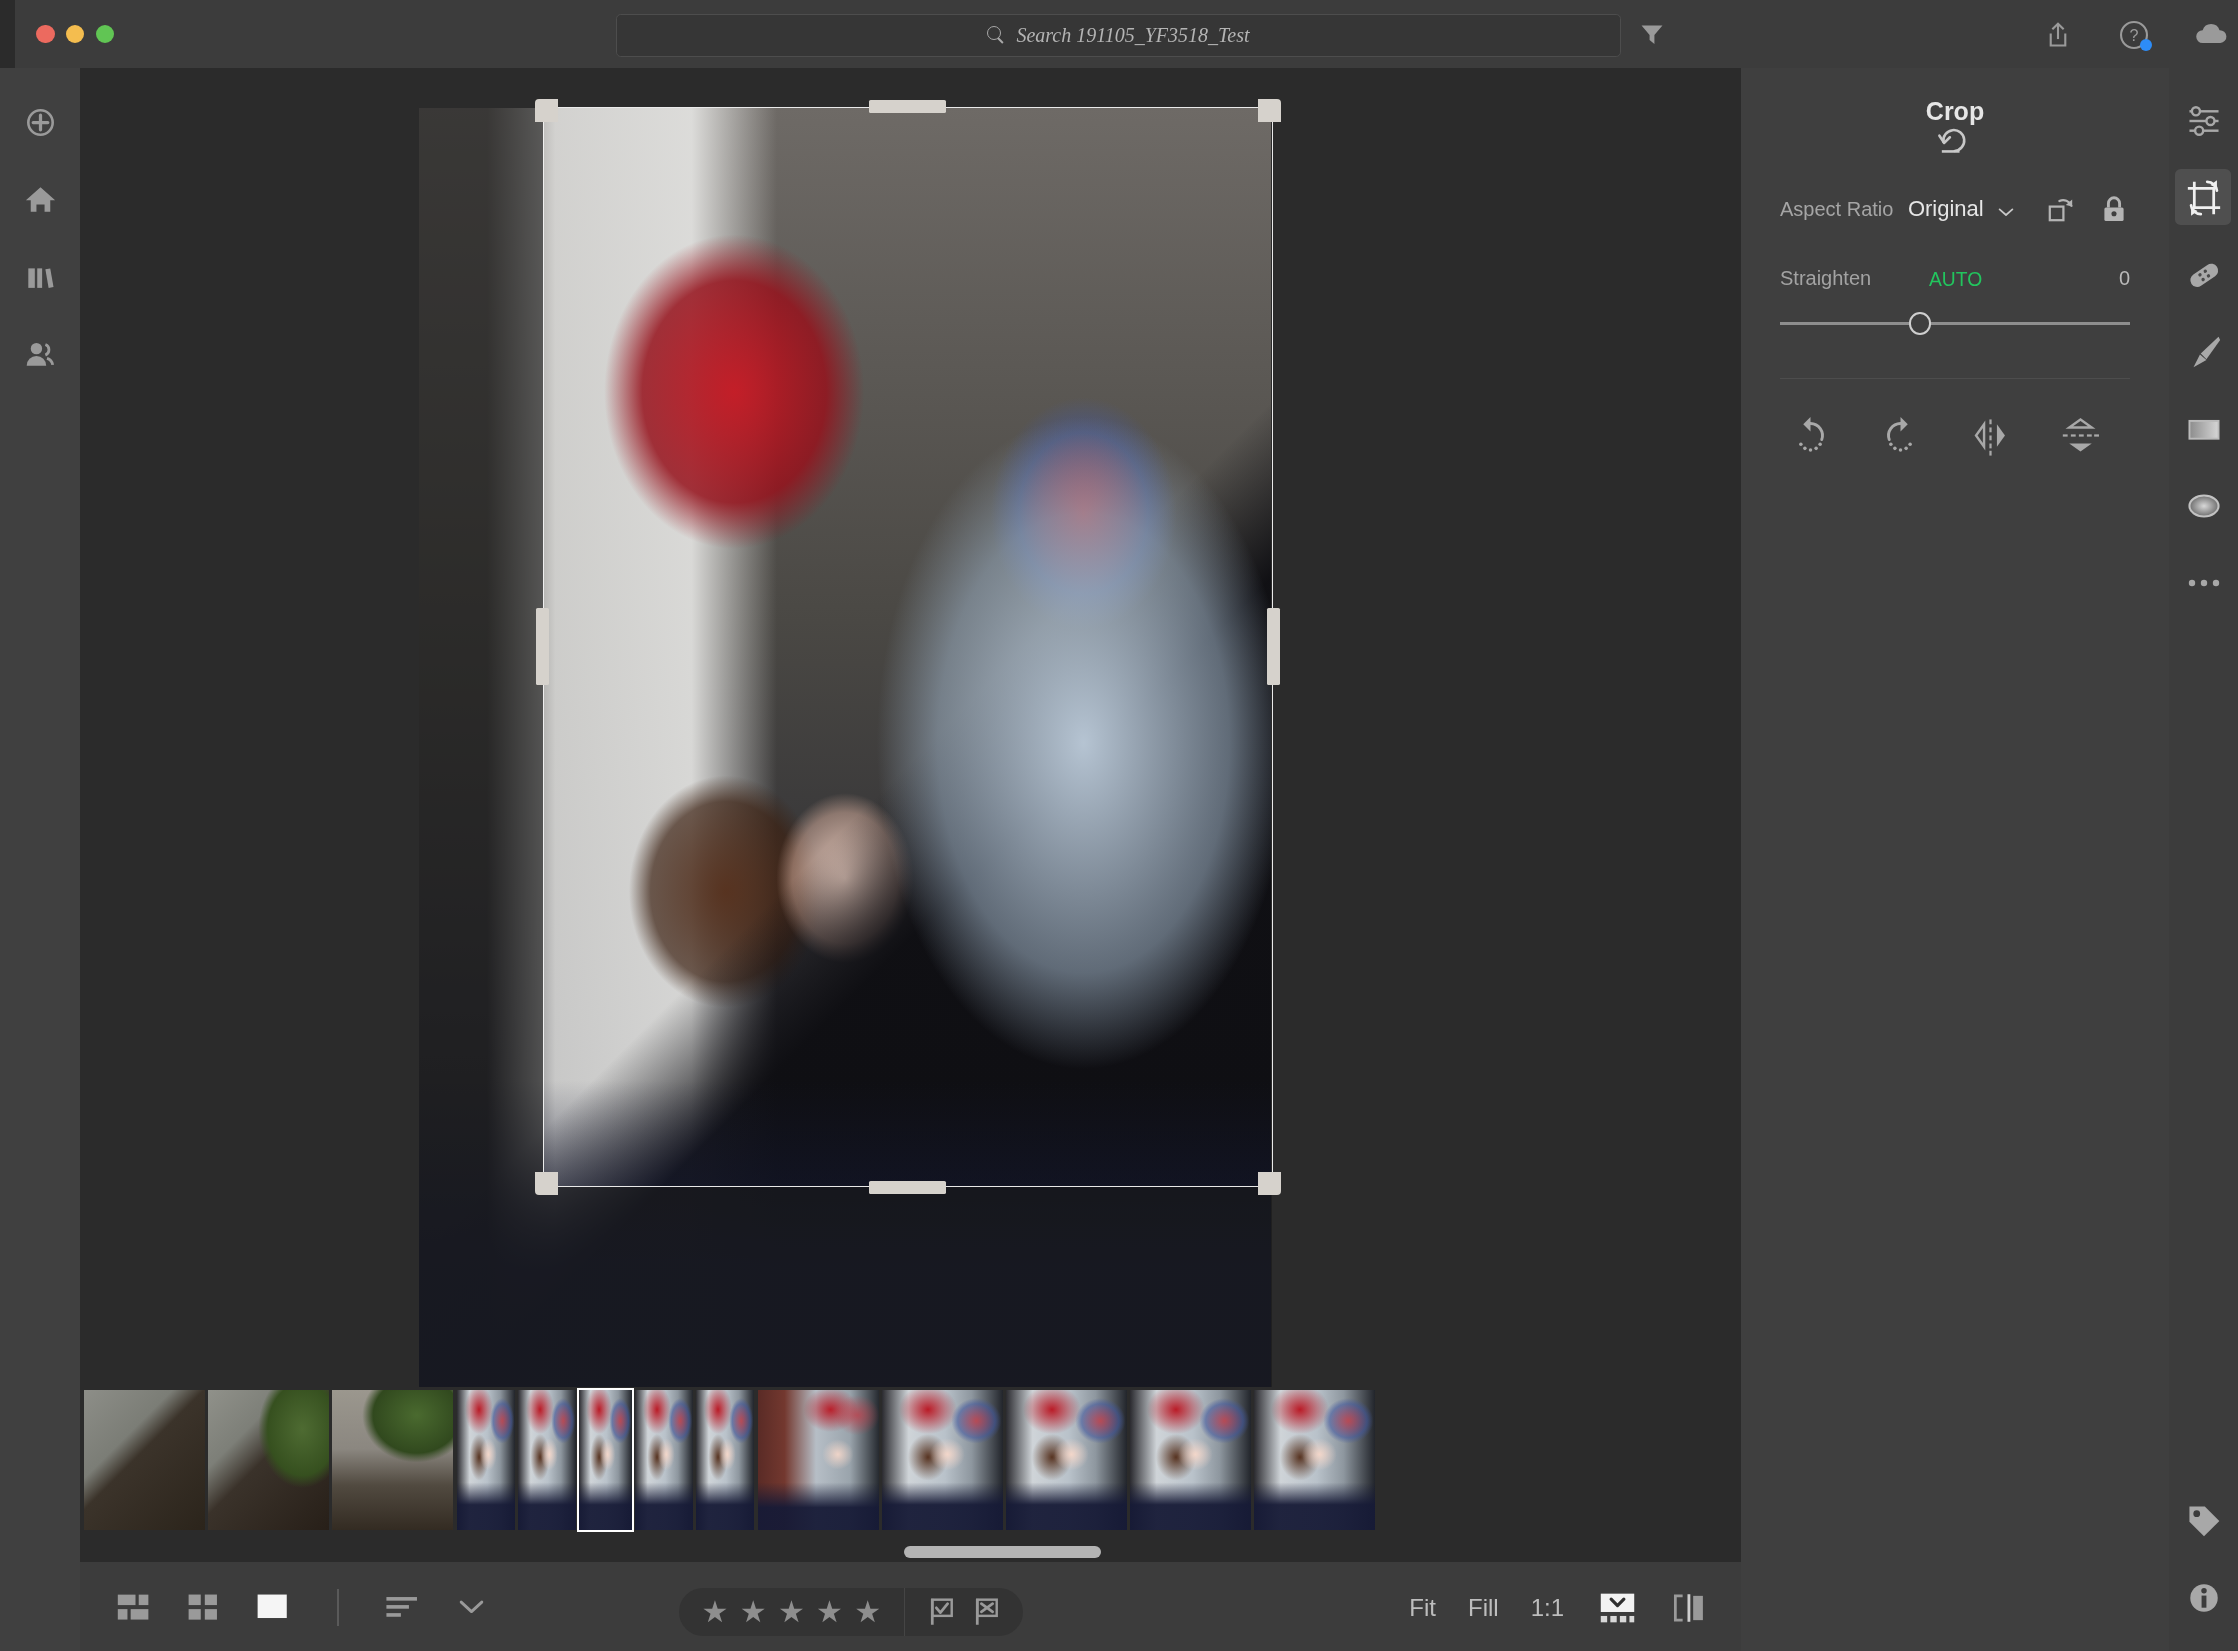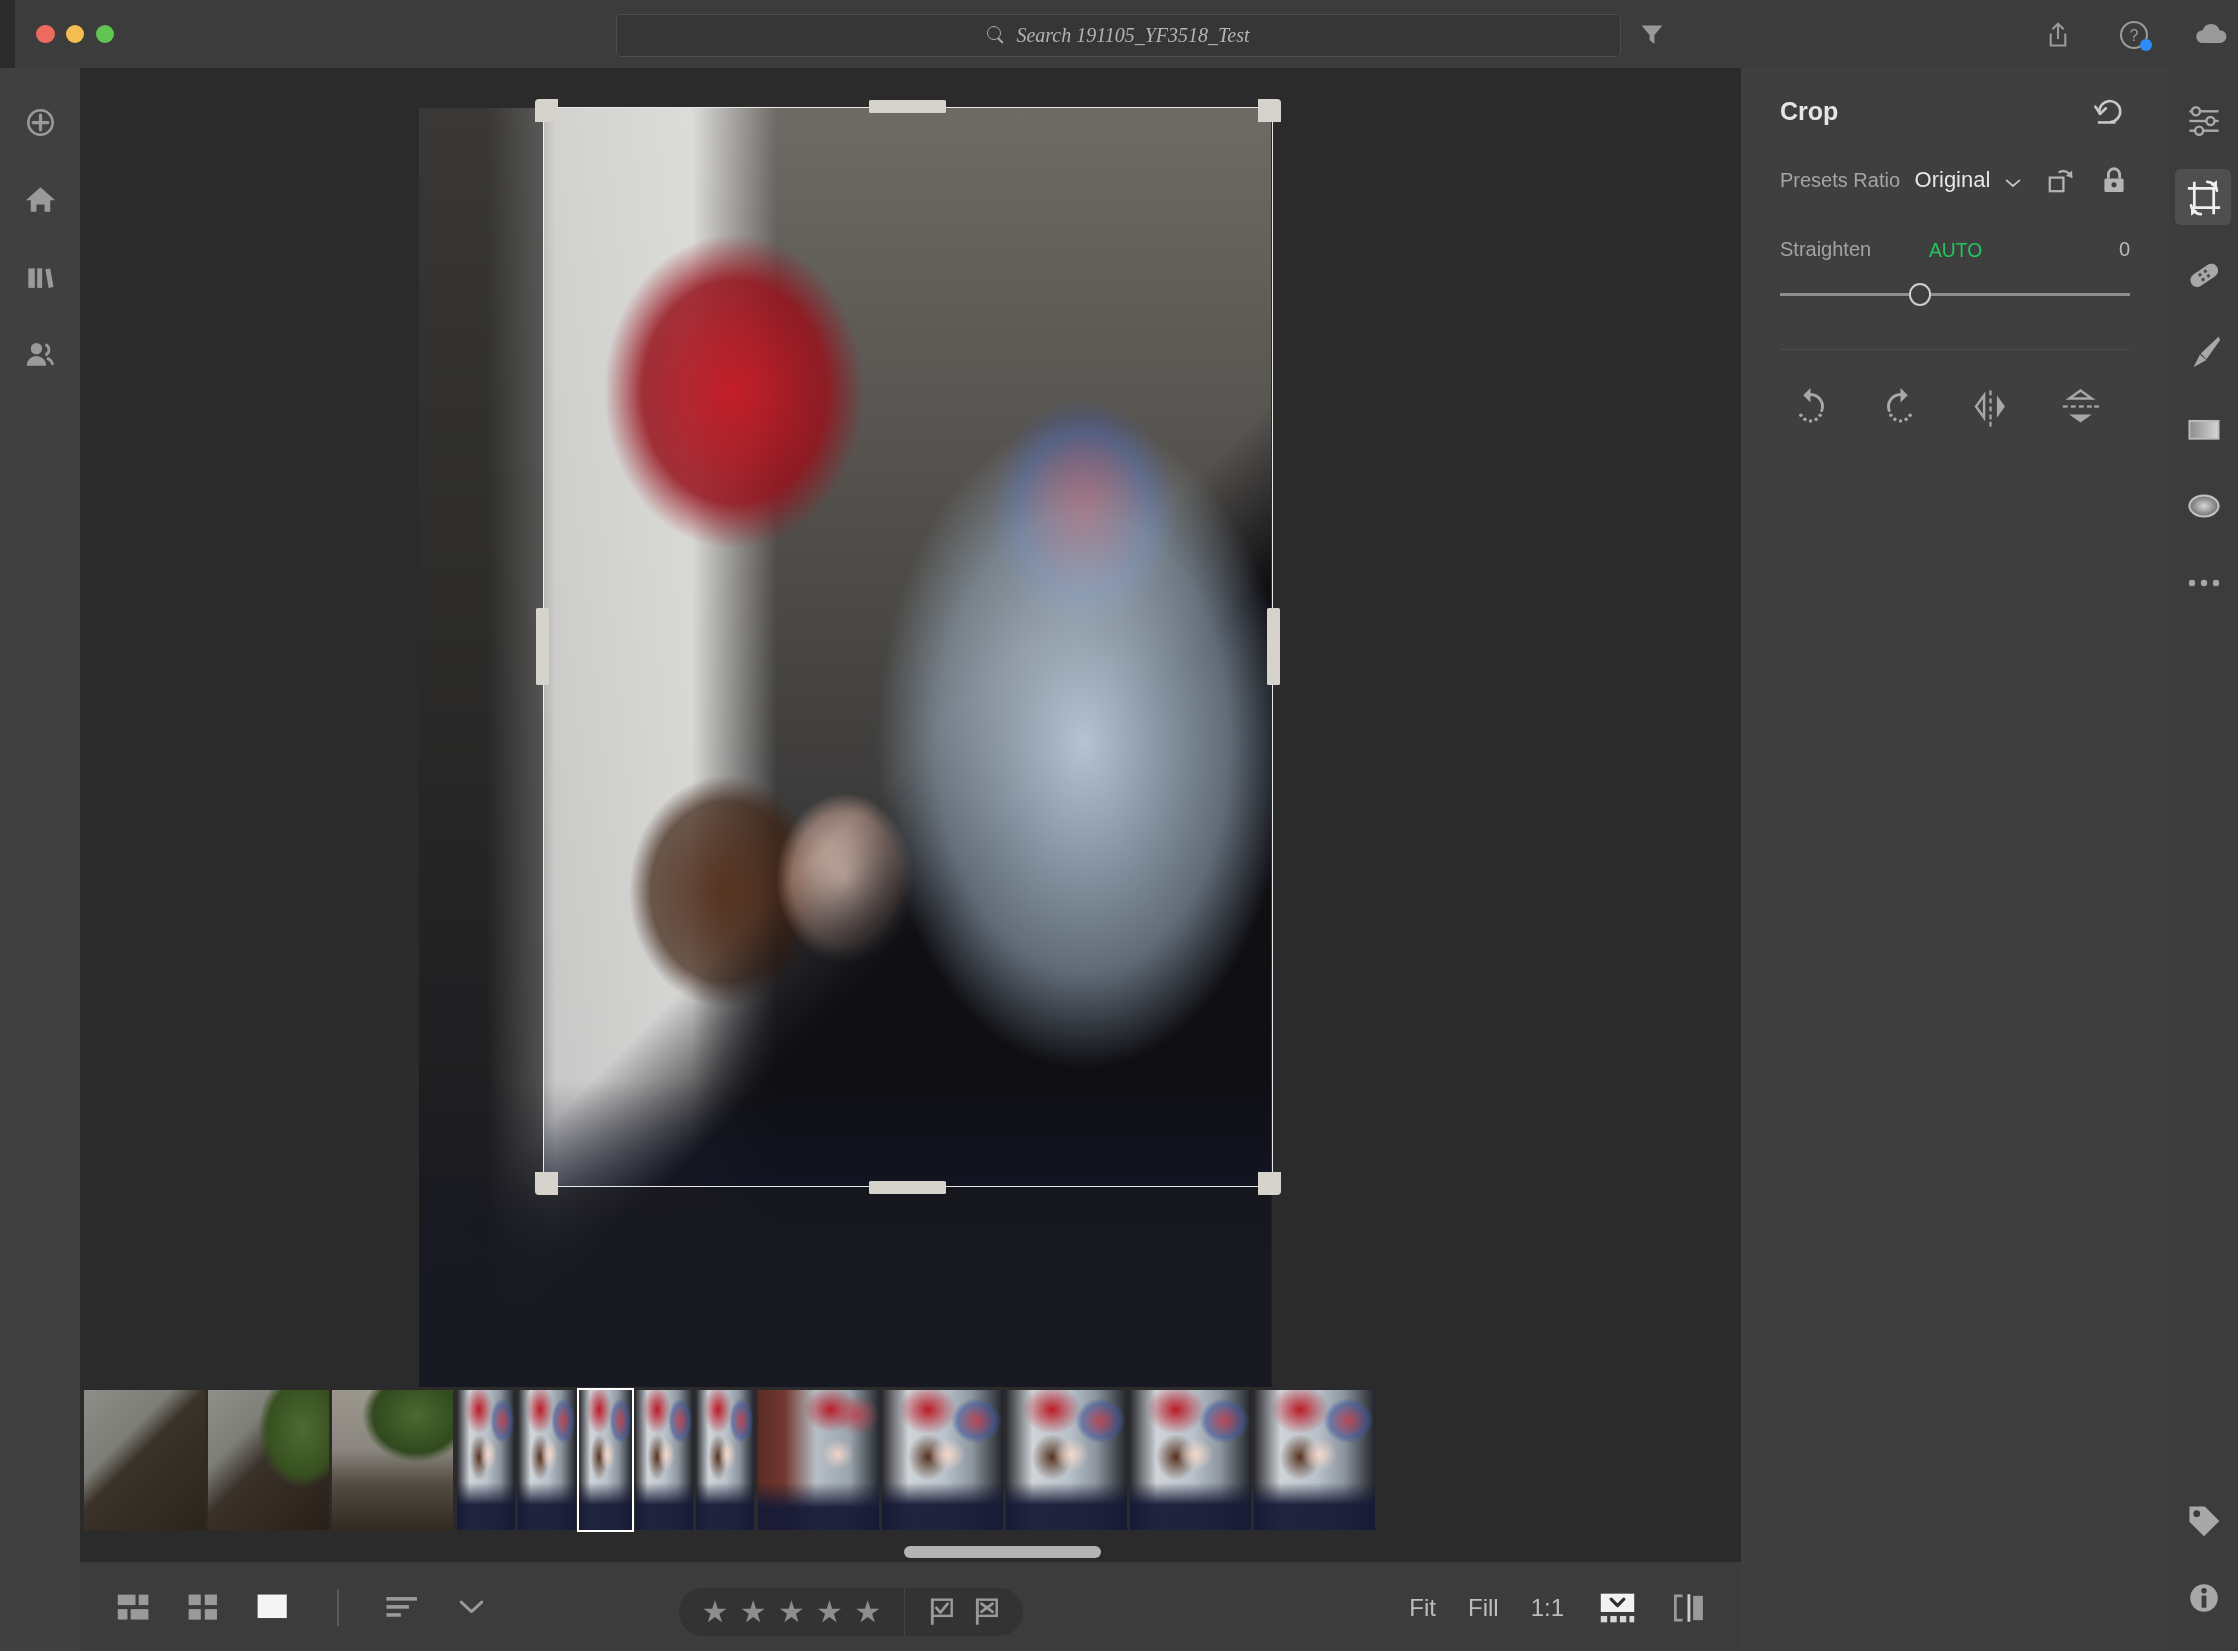--- a/index.html
+++ b/index.html
@@ -163,21 +163,21 @@
   .zicon { width: 40px; height: 34px; position: relative; cursor: pointer; }
 
   
   .rightpanel {
     position: absolute; left: 1741px; top: 68px; width: 428px; height: 1583px;
     background: #3f3f3f;
   }
   .panel-sec { padding: 0 39px; }
   .sec-head {
     display: flex; align-items: center; justify-content: space-between;
-    padding-top: 29px; padding-bottom: 6.4px;
+    padding-top: 29px; padding-bottom: 6.4px; flex-direction: column;
   }
   .sec-title { color: #e6e6e6; font-size: 25px; font-weight: bold; }
   .reset-btn { width: 37px; height: 29px; cursor: pointer; }
 
   .row-ar {
     display: flex; align-items: center; margin-top: 32px; gap: 14.5px;
   }
   .ar-label { color: #a5a5a5; font-size: 20px; }
   .ar-value { color: #e6e6e6; font-size: 22px; cursor: pointer; }
   .chev { width: 16px; height: 9.6px; cursor: pointer; }
@@ -480,21 +480,21 @@
         <span class="reset-btn">
           <svg width="37" height="29" viewBox="0 0 46 36">
             <path d="M8 20 A13 13 0 1 1 22 31" fill="none" stroke="#c8c8c8" stroke-width="3.2" stroke-linecap="round"></path>
             <path d="M3 12 L9 21 L16 14" fill="none" stroke="#c8c8c8" stroke-width="3.2" stroke-linecap="round" stroke-linejoin="round"></path>
             <rect x="6" y="30" width="22" height="3.2" fill="#c8c8c8"></rect>
           </svg>
         </span>
       </div>
 
       <div class="row-ar">
-        <span class="ar-label">Presets Ratio</span>
+        <span class="ar-label">Aspect Ratio</span>
         <span class="ar-value">Original</span>
         <span class="chev">
           <svg width="16" height="9.6" viewBox="0 0 20 12">
             <path d="M2 3 L10 10 L18 3" fill="none" stroke="#c8c8c8" stroke-width="2.2" stroke-linecap="round" stroke-linejoin="round"></path>
           </svg>
         </span>
         <span class="ar-icons">
           <span class="ar-ic">
             <svg width="32" height="32" viewBox="0 0 40 40">
               <rect x="6" y="17" width="17" height="17" fill="none" stroke="#b4b4b4" stroke-width="2.8"></rect>

